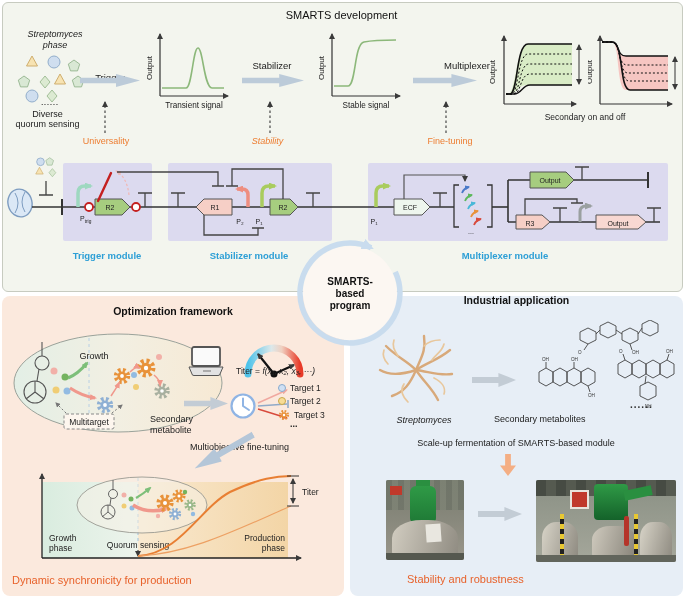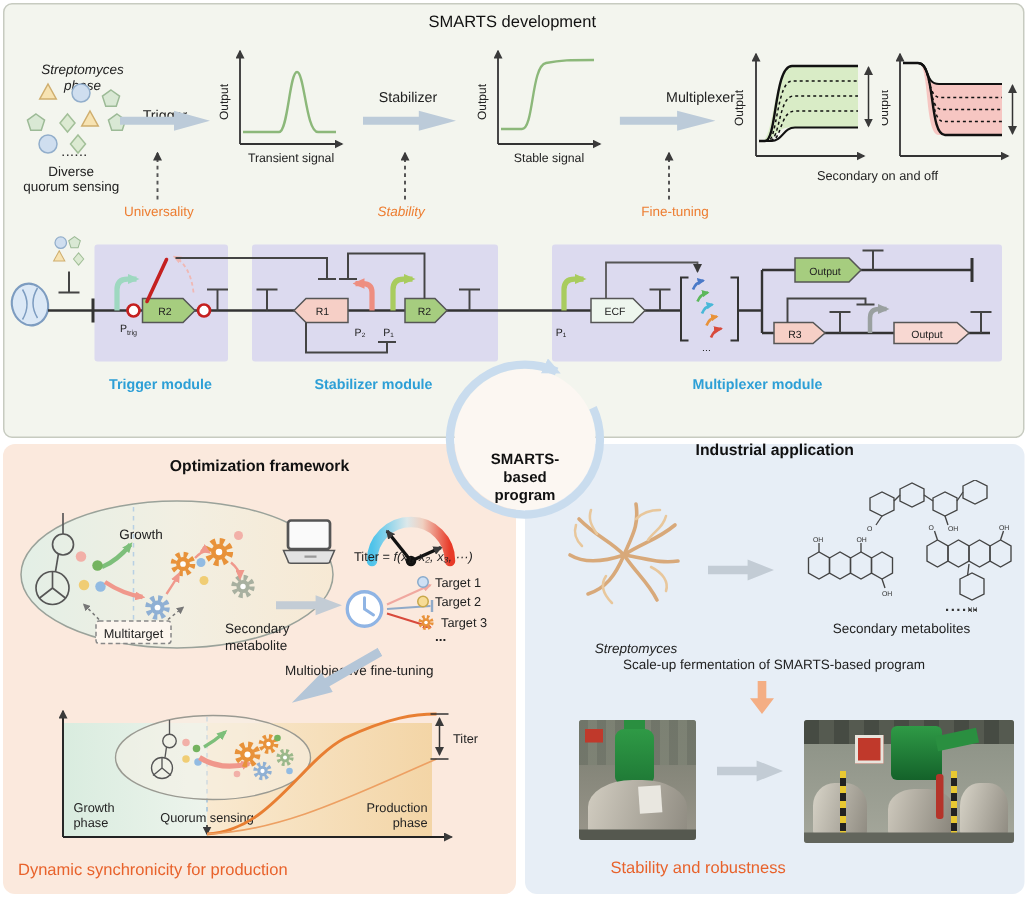--- a/index.html
+++ b/index.html
@@ -15,22 +15,22 @@
   .sub-ttl{font-weight:bold;font-size:10.5px;text-align:center;color:#111;}
   .step-label{font-size:9.5px;text-align:center;color:#222;}
   .tag{font-size:9px;text-align:center;color:#ed7d31;}
   .cap-orange{font-size:11px;text-align:left;color:#e8622b;}
   .arrow-r{clip-path:polygon(0% 32%,60% 32%,60% 6%,100% 50%,60% 94%,60% 68%,0% 68%);
            background:#bccbd9;}
   .arrow-gray{clip-path:polygon(0% 32%,60% 32%,60% 6%,100% 50%,60% 94%,60% 68%,0% 68%);
            background:#c3ccd5;}
   .arrow-down-o{clip-path:polygon(32% 0,68% 0,68% 52%,100% 52%,50% 100%,0 52%,32% 52%);
            background:#f4ae84;}
-  .ital{font-style:italic;margin-top:12px;}
-  .hub-text{font-weight:bold;font-size:10px;line-height:12px;text-align:center;color:#111;z-index:4;margin-top:25px;}
+  .ital{font-style:italic;}
+  .hub-text{font-weight:bold;font-size:10px;line-height:12px;text-align:center;color:#111;z-index:4;}
   .dots{font-size:9px;font-weight:bold;letter-spacing:1px;color:#333;}
   .target-row{display:flex;align-items:center;gap:4px;font-size:8.5px;color:#222;}
   .tdot{width:8px;height:8px;border-radius:50%;box-sizing:border-box;}
   .photo{overflow:hidden;border-radius:2px;}
   .sh-tri{fill:#f7e3b2;stroke:#cfae6e;stroke-width:1;}
   .sh-circ{fill:#cfdeef;stroke:#92aecb;stroke-width:1;}
   .sh-pent{fill:#d9e8d4;stroke:#9cba96;stroke-width:1;}
   .sh-diam{fill:#dcead2;stroke:#a2bf98;stroke-width:1;}
   .modlbl{font-weight:bold;fill:#2d9fd6;}
   .wire{stroke:#333;stroke-width:1.6;fill:none;}
@@ -501,23 +501,23 @@
         <text x="43" y="41">OH</text>
         <text x="60" y="77">OH</text>
       <text x="91" y="33">O</text>
         <text x="138" y="33">OH</text>
         <text x="117" y="88">NH</text>
       <text x="50" y="34">O</text>
         <text x="104" y="34">OH</text>
     </g>
   </svg>
   <div class="abs dots" style="left:630px;top:399px;font-size:10px;">......</div>
-  <div class="abs" style="left:520px;top:414px;width:162px;text-align:center;font-size:9px;">Secondary metabolites</div>
-
-  <div class="abs" style="left:368px;top:438px;width:296px;text-align:center;font-size:9px;">Scale-up fermentation of SMARTS-based program</div>
+  <div class="abs" style="left:494px;top:414px;width:162px;font-size:9px;">Secondary metabolites</div>
+
+  <div class="abs" style="left:368px;top:438px;width:296px;text-align:center;font-size:9px;">Scale-up fermentation of SMARTS-based module</div>
   <div class="abs arrow-down-o" style="left:500px;top:454px;width:16px;height:22px;"></div>
 
   <div class="abs photo" style="left:386px;top:480px;width:78px;height:80px;background:linear-gradient(#777b6e,#9a968b);">
     <div class="abs" style="left:0;top:0;width:78px;height:30px;background:repeating-linear-gradient(90deg,#6f7468 0 6px,#7d8274 6px 12px);opacity:.85;"></div>
     <div class="abs" style="left:30px;top:0;width:14px;height:8px;background:#2a8f40;"></div>
     <div class="abs" style="left:24px;top:6px;width:26px;height:36px;background:linear-gradient(#2f9a46,#1f7a36);border-radius:6px 6px 4px 4px;"></div>
     <div class="abs" style="left:4px;top:6px;width:12px;height:9px;background:#c0392b;"></div>
     <div class="abs" style="left:6px;top:40px;width:66px;height:40px;background:linear-gradient(105deg,#d2cdc1,#8f8b81);border-radius:45% 45% 8px 8px;"></div>
     <div class="abs" style="left:40px;top:44px;width:15px;height:18px;background:#e9e7e0;transform:rotate(-4deg);"></div>
     <div class="abs" style="left:0;top:73px;width:78px;height:7px;background:#55584f;"></div>

